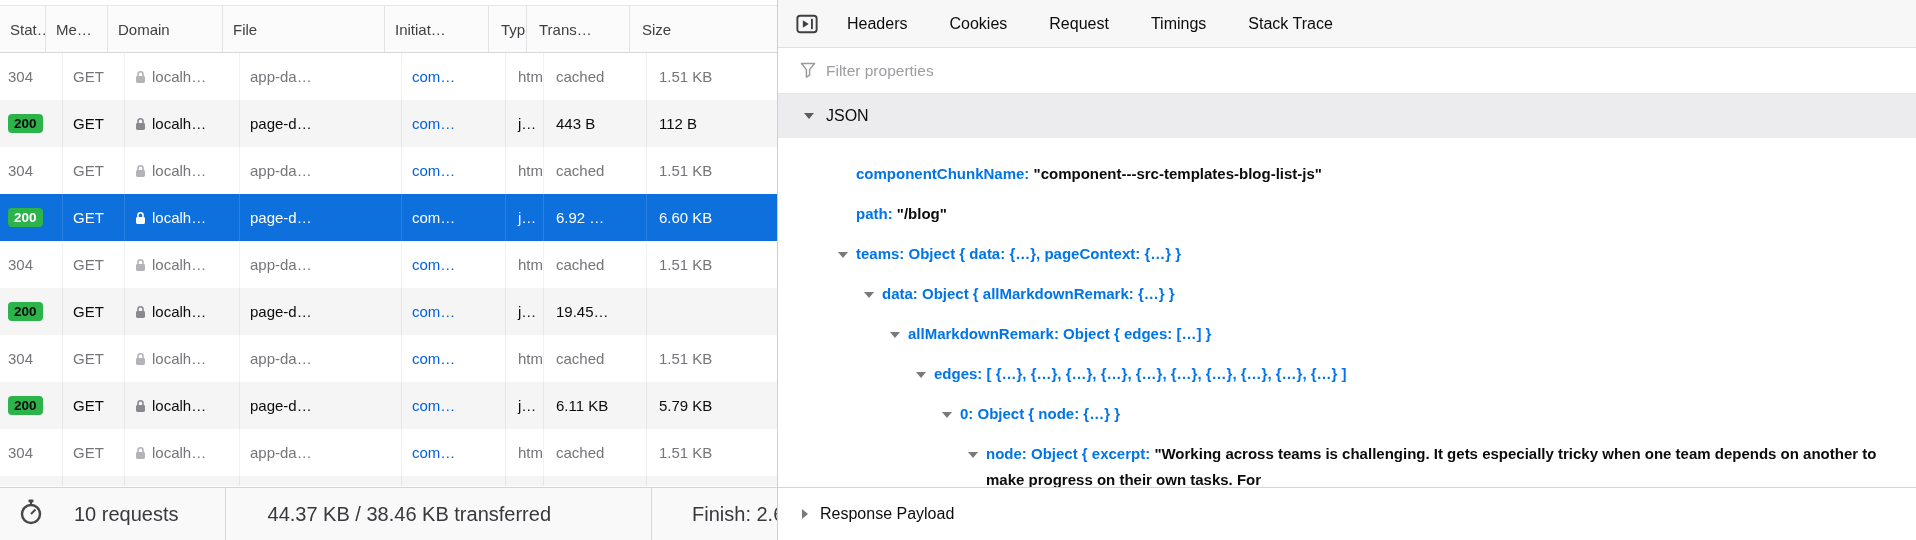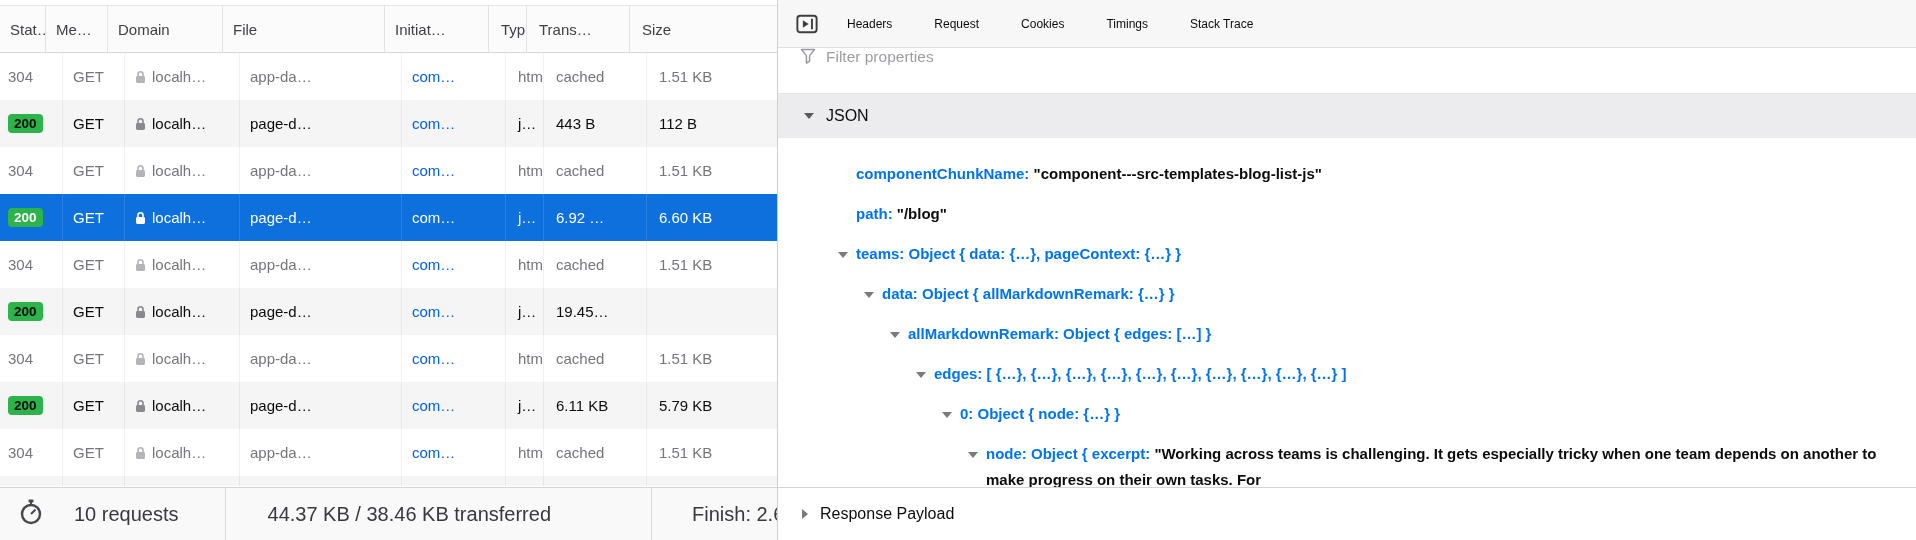--- a/index.html
+++ b/index.html
@@ -54,24 +54,24 @@
   .sb-icon { margin-left:18px; flex:0 0 auto; color:#47474b; }
   .sb-requests { margin-left:30px; }
   .sb-div { margin-left:46px; width:1px; height:53px; background:#d7d7db; flex:0 0 auto; }
   .sb-transferred { margin-left:42px; }
   .sb-div2 { margin-left:100px; }
   .sb-finish { margin-left:40px; }
   
   .right { flex:1; border-left:1px solid #cfcfd1; display:flex; flex-direction:column; background:#fff; min-width:0; }
   .tabbar { height:48px; background:#f7f7f8; border-bottom:1px solid #e0e0e2; display:flex; align-items:stretch; }
   .toggle-btn { display:flex; align-items:center; margin:0 8px 0 18px; color:#3f3f43; }
-  .tab { display:flex; align-items:center; padding:0 21px; font-size:12px; color:#0c0c0d; position:relative;justify-content:center; }
+  .tab { display:flex; align-items:center; padding:0 21px; font-size:16px; color:#0c0c0d; position:relative;justify-content:center; }
   .tab.active { color:#0061e0; }
   .tab.active::before { content:''; position:absolute; top:0; left:0; right:0; height:4px; background:#0a84ff; }
-  .filterrow { height:46px; display:flex; align-items:flex-start; border-bottom:1px solid #e7e7e9; background:#fff; padding-left:22px; }
+  .filterrow { height:46px; display:flex; align-items:center; border-bottom:1px solid #e7e7e9; background:#fff; padding-left:22px; }
   .funnel { color:#9a9a9e; margin-right:10px; display:inline-flex; }
   .filter-input { border:none; outline:none; font-family:"Liberation Sans",sans-serif; font-size:15.5px; color:#0c0c0d; flex:1; background:transparent; }
   .filter-input::placeholder { color:#9d9da1; }
   .jsonbar { height:44px; background:#ececee; display:flex; align-items:center; padding-left:26px; font-size:16px; color:#0c0c0d; }
   .tw { width:0; height:0; border-left:5px solid transparent; border-right:5px solid transparent; border-top:6px solid #5b5b5f; display:inline-block; margin-right:12px; flex:0 0 auto; }
   .tree { flex:1; overflow:hidden; padding-top:16px;font-weight:bold; }
   .tree-row { min-height:40px; line-height:40px; white-space:nowrap; }
   .tree-row .twisty { display:none; width:0; height:0; border-left:5px solid transparent; border-right:5px solid transparent; border-top:6px solid #7a7a7e; margin-left:-18px; margin-right:8px; vertical-align:middle; }
   .tree-row .twisty.show { display:inline-block; }
   .tkey { color:#0074e8; }
@@ -356,25 +356,25 @@
           <line x1="11.6" y1="4.2" x2="11.6" y2="11.8" stroke="currentColor" stroke-width="1.4"></line>
         </svg>
     </span>
     <div style="display:flex;align-items:stretch">
 
         <div class="tab">
           <span>Headers</span>
         </div>
 
         <div class="tab">
+          <span>Cookies</span>
+        </div>
+
+        <div class="tab">
           <span>Request</span>
-        </div>
-
-        <div class="tab">
-          <span>Cookies</span>
         </div>
 
 
         <div class="tab">
           <span>Timings</span>
         </div>
 
         <div class="tab">
           <span>Stack Trace</span>
         </div>

